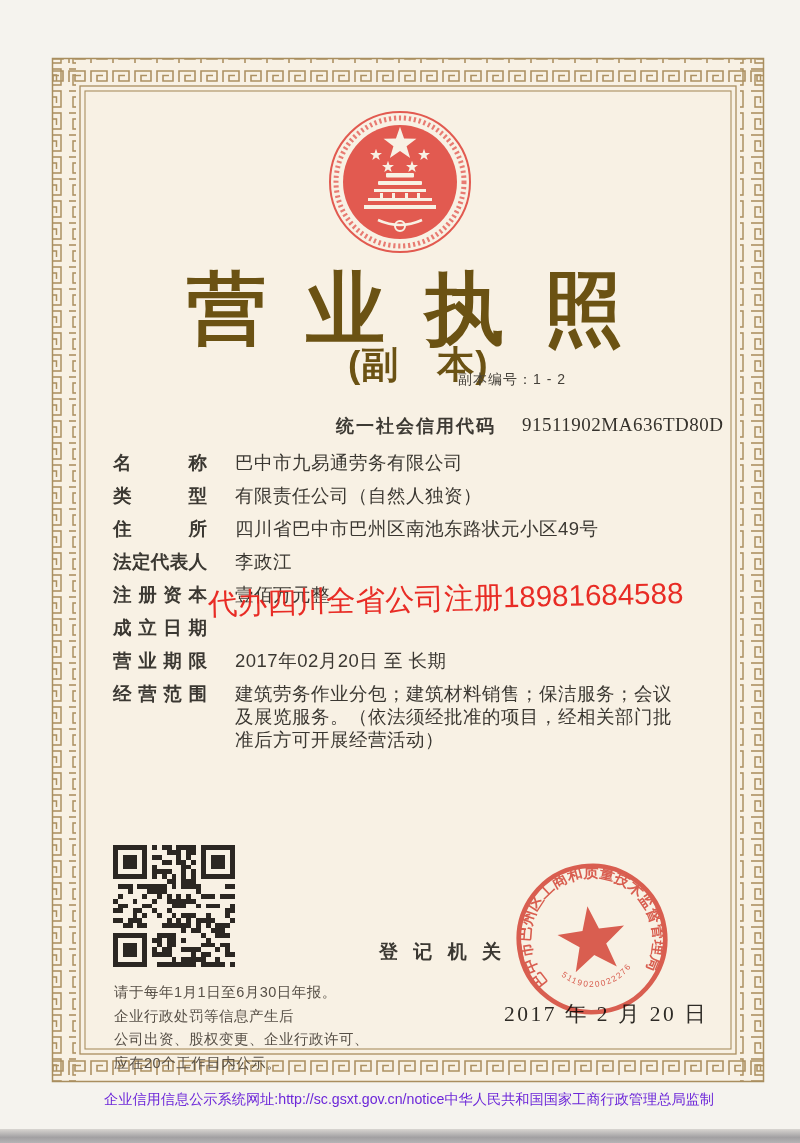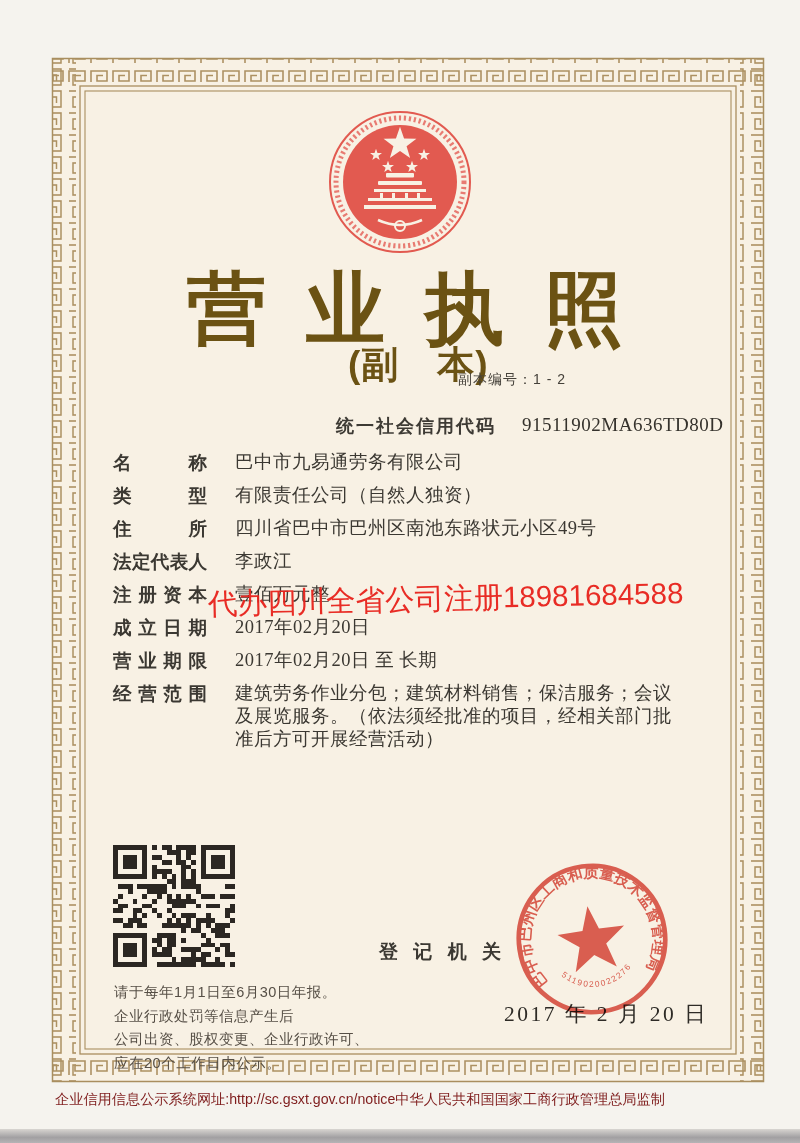--- a/index.html
+++ b/index.html
@@ -28,43 +28,43 @@
   }
   #copy-no{left:458px;top:371px;font-size:14px;color:#45413a;letter-spacing:1px;}
   
   #credit-line{left:336px;top:414px;display:flex;gap:26px;align-items:flex-start;}
   #credit-label{font-size:18px;font-weight:700;letter-spacing:2px;}
   #credit-code{font-size:19px;font-family:"Liberation Serif",serif;letter-spacing:.5px;color:#35322c;}
   
   #fields{left:113px;top:451px;width:560px;}
   .row{display:flex;margin-bottom:10px;font-size:18.5px;line-height:23px;}
   .flabel{width:94px;flex:0 0 94px;margin-right:28px;font-weight:600;color:#3b3832;}
-  .fvalue{flex:1;color:#3b3832;letter-spacing:.5px;font-family:Liberation Serif, serif;}
+  .fvalue{flex:1;color:#3b3832;letter-spacing:.5px;}
   
   #watermark{
     left:208px;top:585px;font-size:29.5px;font-weight:500;color:#e8221b;
     white-space:nowrap;transform:rotate(-1.3deg);transform-origin:left center;
     opacity:.95;
   }
   
   #qr-svg{left:113px;top:845px;width:122px;height:122px;}
   
   #notice{left:114px;top:981px;font-size:14.5px;line-height:23.5px;color:#564f46;letter-spacing:.5px;}
   
   #registrar{left:379px;top:939px;width:122px;font-size:19px;font-weight:700;color:#3b3832;}
   
   #seal{left:500px;top:847px;width:184px;height:184px;mix-blend-mode:multiply;}
   
   #issue-date{
     left:504px;top:999px;font-size:21.5px;letter-spacing:2.5px;
     font-family:"Liberation Serif",serif;font-weight:400;color:#2e2b26;white-space:pre;
   }
   
-  #footer{left:55px;top:1090px;width:708px;display:flex;justify-content:flex-start;
-    font-size:14.2px;color:#7f1d1d;}
+  #footer{left:55px;top:1090px;width:708px;display:flex;justify-content:center;
+    font-size:14.2px;color:#6d28d9;}
   
   #scan-edge{left:0;bottom:0;width:800px;height:14px;
     background:linear-gradient(#d8d5d1,#a2a0a2 60%,#b5b3b5);}
 </style>
 </head>
 <body>
 
 <svg id="frame" class="abs" width="800" height="1143">
   <defs>
     <pattern id="mea" width="22" height="22" patternUnits="userSpaceOnUse">
@@ -175,21 +175,20 @@
       </span>
     <span class="fvalue">壹佰万元整</span>
   </div>
   <div class="row">
     <span class="flabel char-justify">
         <span>成</span>
         <span>立</span>
         <span>日</span>
         <span>期</span>
       </span>
-    <span class="fvalue">2017年02月20日</span>
   </div>
   <div class="row">
     <span class="flabel char-justify">
         <span>营</span>
         <span>业</span>
         <span>期</span>
         <span>限</span>
       </span>
     <span class="fvalue">2017年02月20日  至  长期</span>
   </div>

